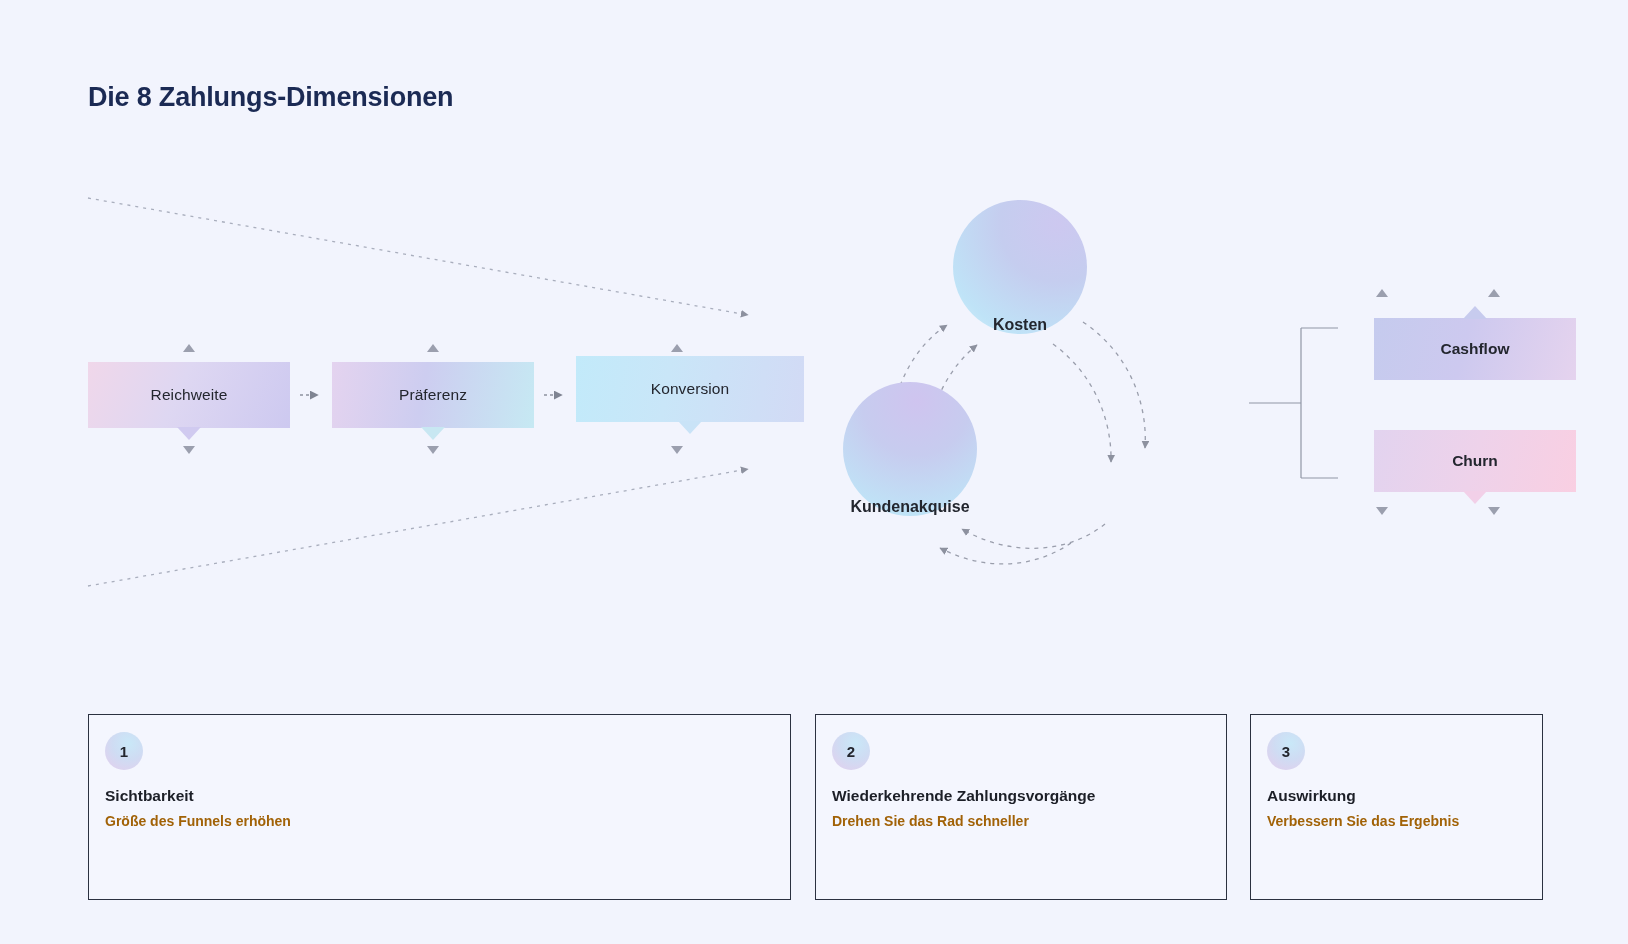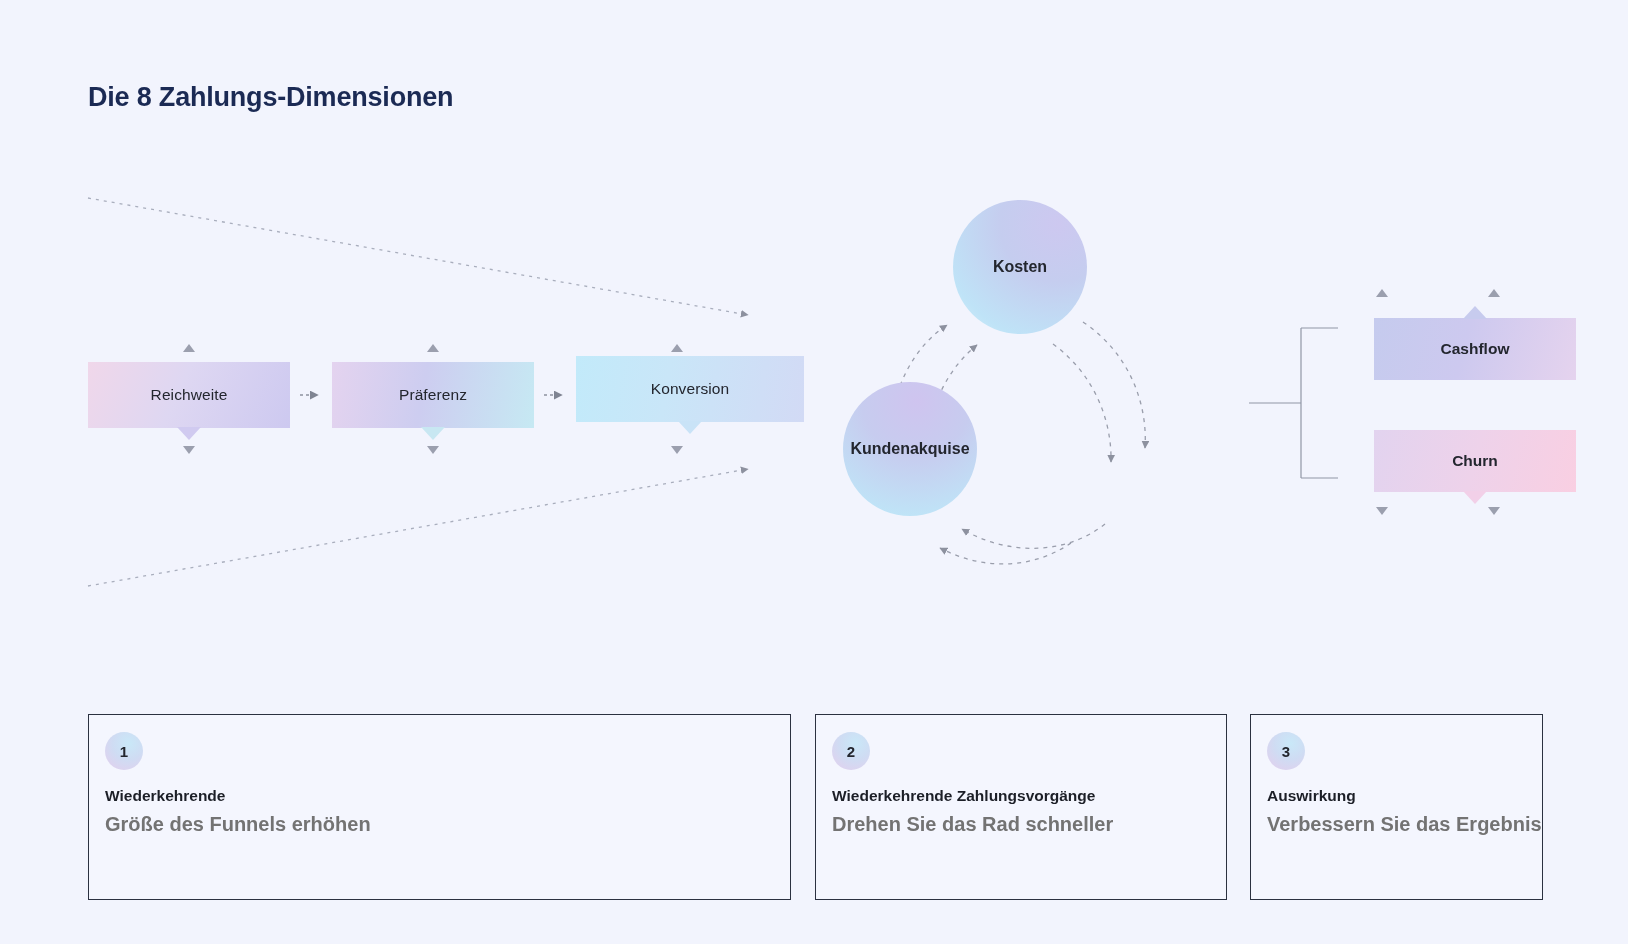--- a/index.html
+++ b/index.html
@@ -91,21 +91,21 @@
     border-left: 6px solid transparent;
     border-right: 6px solid transparent;
     border-top: 8px solid #9b9fae;
   }
 
   
   .cycle-circle {
     position: absolute;
     border-radius: 50%;
     display: flex;
-    align-items: center;
+    align-items: flex-end;
     justify-content: center;
     font-size: 16px;
     font-weight: 600;
     color: #23262e;
     white-space: nowrap;
   }
   .circ-kosten {
     left: 953px; top: 200px; width: 134px; height: 134px;
     background: radial-gradient(circle at 78% 18%, #cdc8f0 0%, #c5cdef 38%, #bfe3f7 78%, #d5f0fa 100%);
   }
@@ -190,23 +190,23 @@
     top: 72px;
     font-size: 15.5px;
     font-weight: 600;
     color: #1c1f27;
     white-space: nowrap;
   }
   .card-sub {
     position: absolute;
     left: 16px;
     top: 98px;
-    font-size: 20px;
+    font-size: 14px;
     font-weight: 700;
-    color: #737373;
+    color: #a16207;
     white-space: nowrap;
   }
 </style>
 </head>
 <body>
 
 <div id="stage">
 
   <div class="page-title">Die 8 Zahlungs-Dimensionen</div>
 
@@ -288,21 +288,21 @@
   <div class="outcome-box ob-churn">
     <span>Churn</span>
     <span class="notch-dn"></span>
   </div>
 
   <div class="tri down" style="left:1376px; top:507px;"></div>
   <div class="tri down" style="left:1488px; top:507px;"></div>
 
   <div class="card card-1">
     <div class="badge">1</div>
-    <div class="card-title">Wiederkehrende</div>
+    <div class="card-title">Sichtbarkeit</div>
     <div class="card-sub">Größe des Funnels erhöhen</div>
   </div>
 
   <div class="card card-2">
     <div class="badge">2</div>
     <div class="card-title">Wiederkehrende Zahlungsvorgänge</div>
     <div class="card-sub">Drehen Sie das Rad schneller</div>
   </div>
 
   <div class="card card-3">

